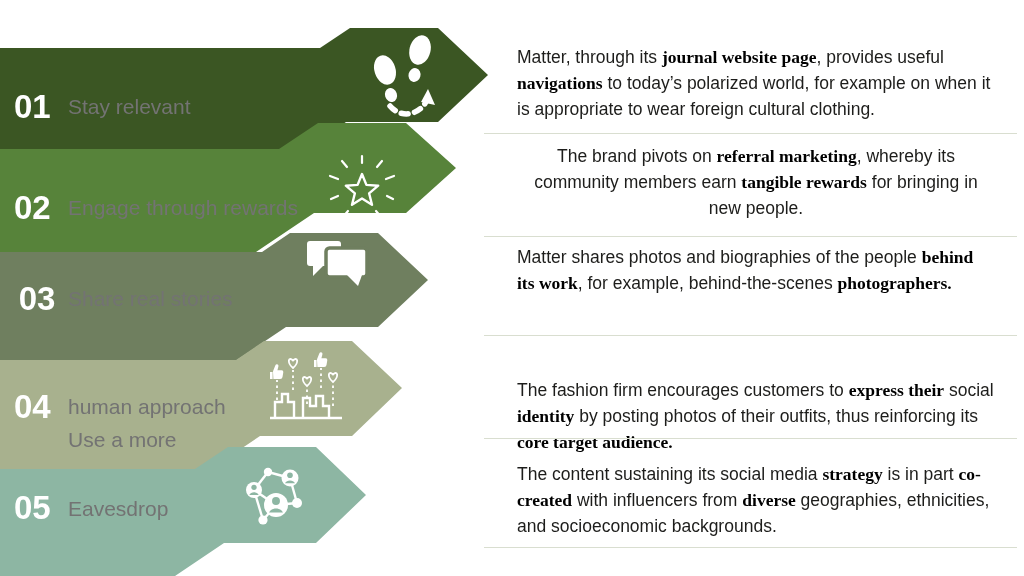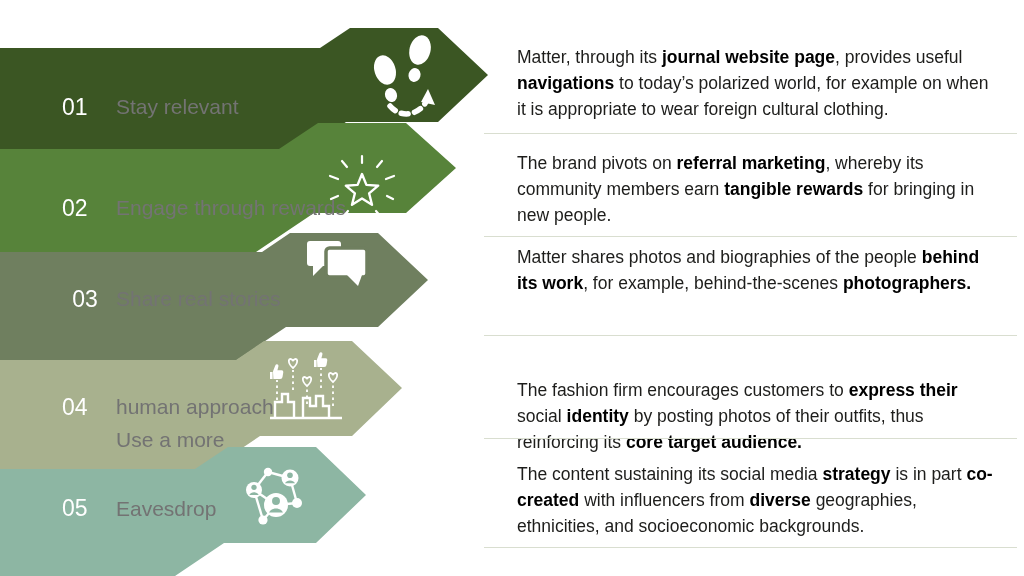--- a/index.html
+++ b/index.html
@@ -2,29 +2,29 @@
 <html><head>
 <meta charset="utf-8">
 <style>
   html,body{margin:0;padding:0;background:#fff;}
   .slide{
     position:relative;width:1024px;height:576px;background:#ffffff;
     overflow:hidden;font-family:"Liberation Sans",sans-serif;
   }
   #arrow-svg{position:absolute;left:0;top:0;}
   .row-content{position:absolute;left:14px;display:flex;align-items:flex-start;}
-  .row-num{font-size:23px;font-weight:normal;color:#ffffff;width:46px;line-height:34px;margin-left:48px;}
+  .row-num{font-size:33px;font-weight:bold;color:#ffffff;width:46px;line-height:34px;}
   .row-label{font-size:21px;font-weight:400;color:#737373;margin-left:8px;}
   .row-label .lbl-line{display:block;}
   .icon-box{position:absolute;}
   .para{
     position:absolute;left:517px;width:478px;
     font-size:17.5px;line-height:26px;color:#1d1d1b;
   }
-  .para b{font-weight:bold;color:#000;}
+  .para b{font-weight:bold;color:#000;font-family:Liberation Serif, serif;}
   .divider{position:absolute;left:484px;width:533px;height:1px;}
 </style>
 </head>
 <body>
 
 <div class="slide">
   <svg id="arrow-svg" width="1024" height="576" viewBox="0 0 1024 576">
       <polygon points="0,48 320,48 350,28 438,28 488,75 438,122 346,122 306,149 0,149" fill="#3b5623"></polygon>
       <polygon points="0,149 279,149 318,123 406,123 456,168 406,213 314,213 256,252 0,252" fill="#57833a"></polygon>
       <polygon points="0,252 262,252 290,233 378,233 428,280 378,327 286,327 237,360 0,360" fill="#6f7f5f"></polygon>
@@ -136,21 +136,21 @@
     <circle cx="50" cy="16" r="8.5" fill="#fff"></circle>
           <circle cx="50" cy="13.195" r="2.805" fill="#8db6a3"></circle>
           <path d="M45.07 21.27 c1.53 -3.825 8.33 -3.825 9.86 0 Z" fill="#8db6a3"></path>
     <circle cx="14" cy="28" r="8" fill="#fff"></circle>
           <circle cx="14" cy="25.36" r="2.64" fill="#8db6a3"></circle>
           <path d="M9.36 32.96 c1.44 -3.6 7.84 -3.6 9.28 0 Z" fill="#8db6a3"></path>
         </svg></div>
     </div>
   <div id="right-panel">
       <div class="para" style="top: 44px;"><span>Matter, through its </span><b>journal website page</b><span>, provides useful </span><b>navigations</b><span> to today’s polarized world, for example on when it is appropriate to wear foreign cultural clothing.</span></div>
-      <div class="para" style="top: 150px;"><span>The brand pivots on </span><b>referral marketing</b><span>, whereby its community members earn </span><b>tangible rewards</b><span> for bringing in new people.</span></div>
+      <div class="para" style="top: 143px; text-align: center;"><span>The brand pivots on </span><b>referral marketing</b><span>, whereby its community members earn </span><b>tangible rewards</b><span> for bringing in new people.</span></div>
       <div class="para" style="top: 244px;"><span>Matter shares photos and biographies of the people </span><b>behind its work</b><span>, for example, behind-the-scenes </span><b>photographers.</b></div>
       <div class="para" style="top: 357px; margin-top: 20px;"><span>The fashion firm encourages customers to </span><b>express their</b><span> social </span><b>identity</b><span> by posting photos of their outfits, thus reinforcing its </span><b>core target audience.</b></div>
       <div class="para" style="top: 461px;"><span>The content sustaining its social media </span><b>strategy</b><span> is in part </span><b>co-created</b><span> with influencers from </span><b>diverse</b><span> geographies, ethnicities, and socioeconomic backgrounds.</span></div>
       <div class="divider" style="top: 133px; background: rgb(217, 222, 208);"></div>
       <div class="divider" style="top: 236px; background: rgb(217, 222, 208);"></div>
       <div class="divider" style="top: 335px; background: rgb(217, 222, 208);"></div>
       <div class="divider" style="top: 438px; background: rgb(217, 222, 208);"></div>
       <div class="divider" style="top: 547px; background: rgb(217, 222, 208);"></div>
     </div>
 </div>

